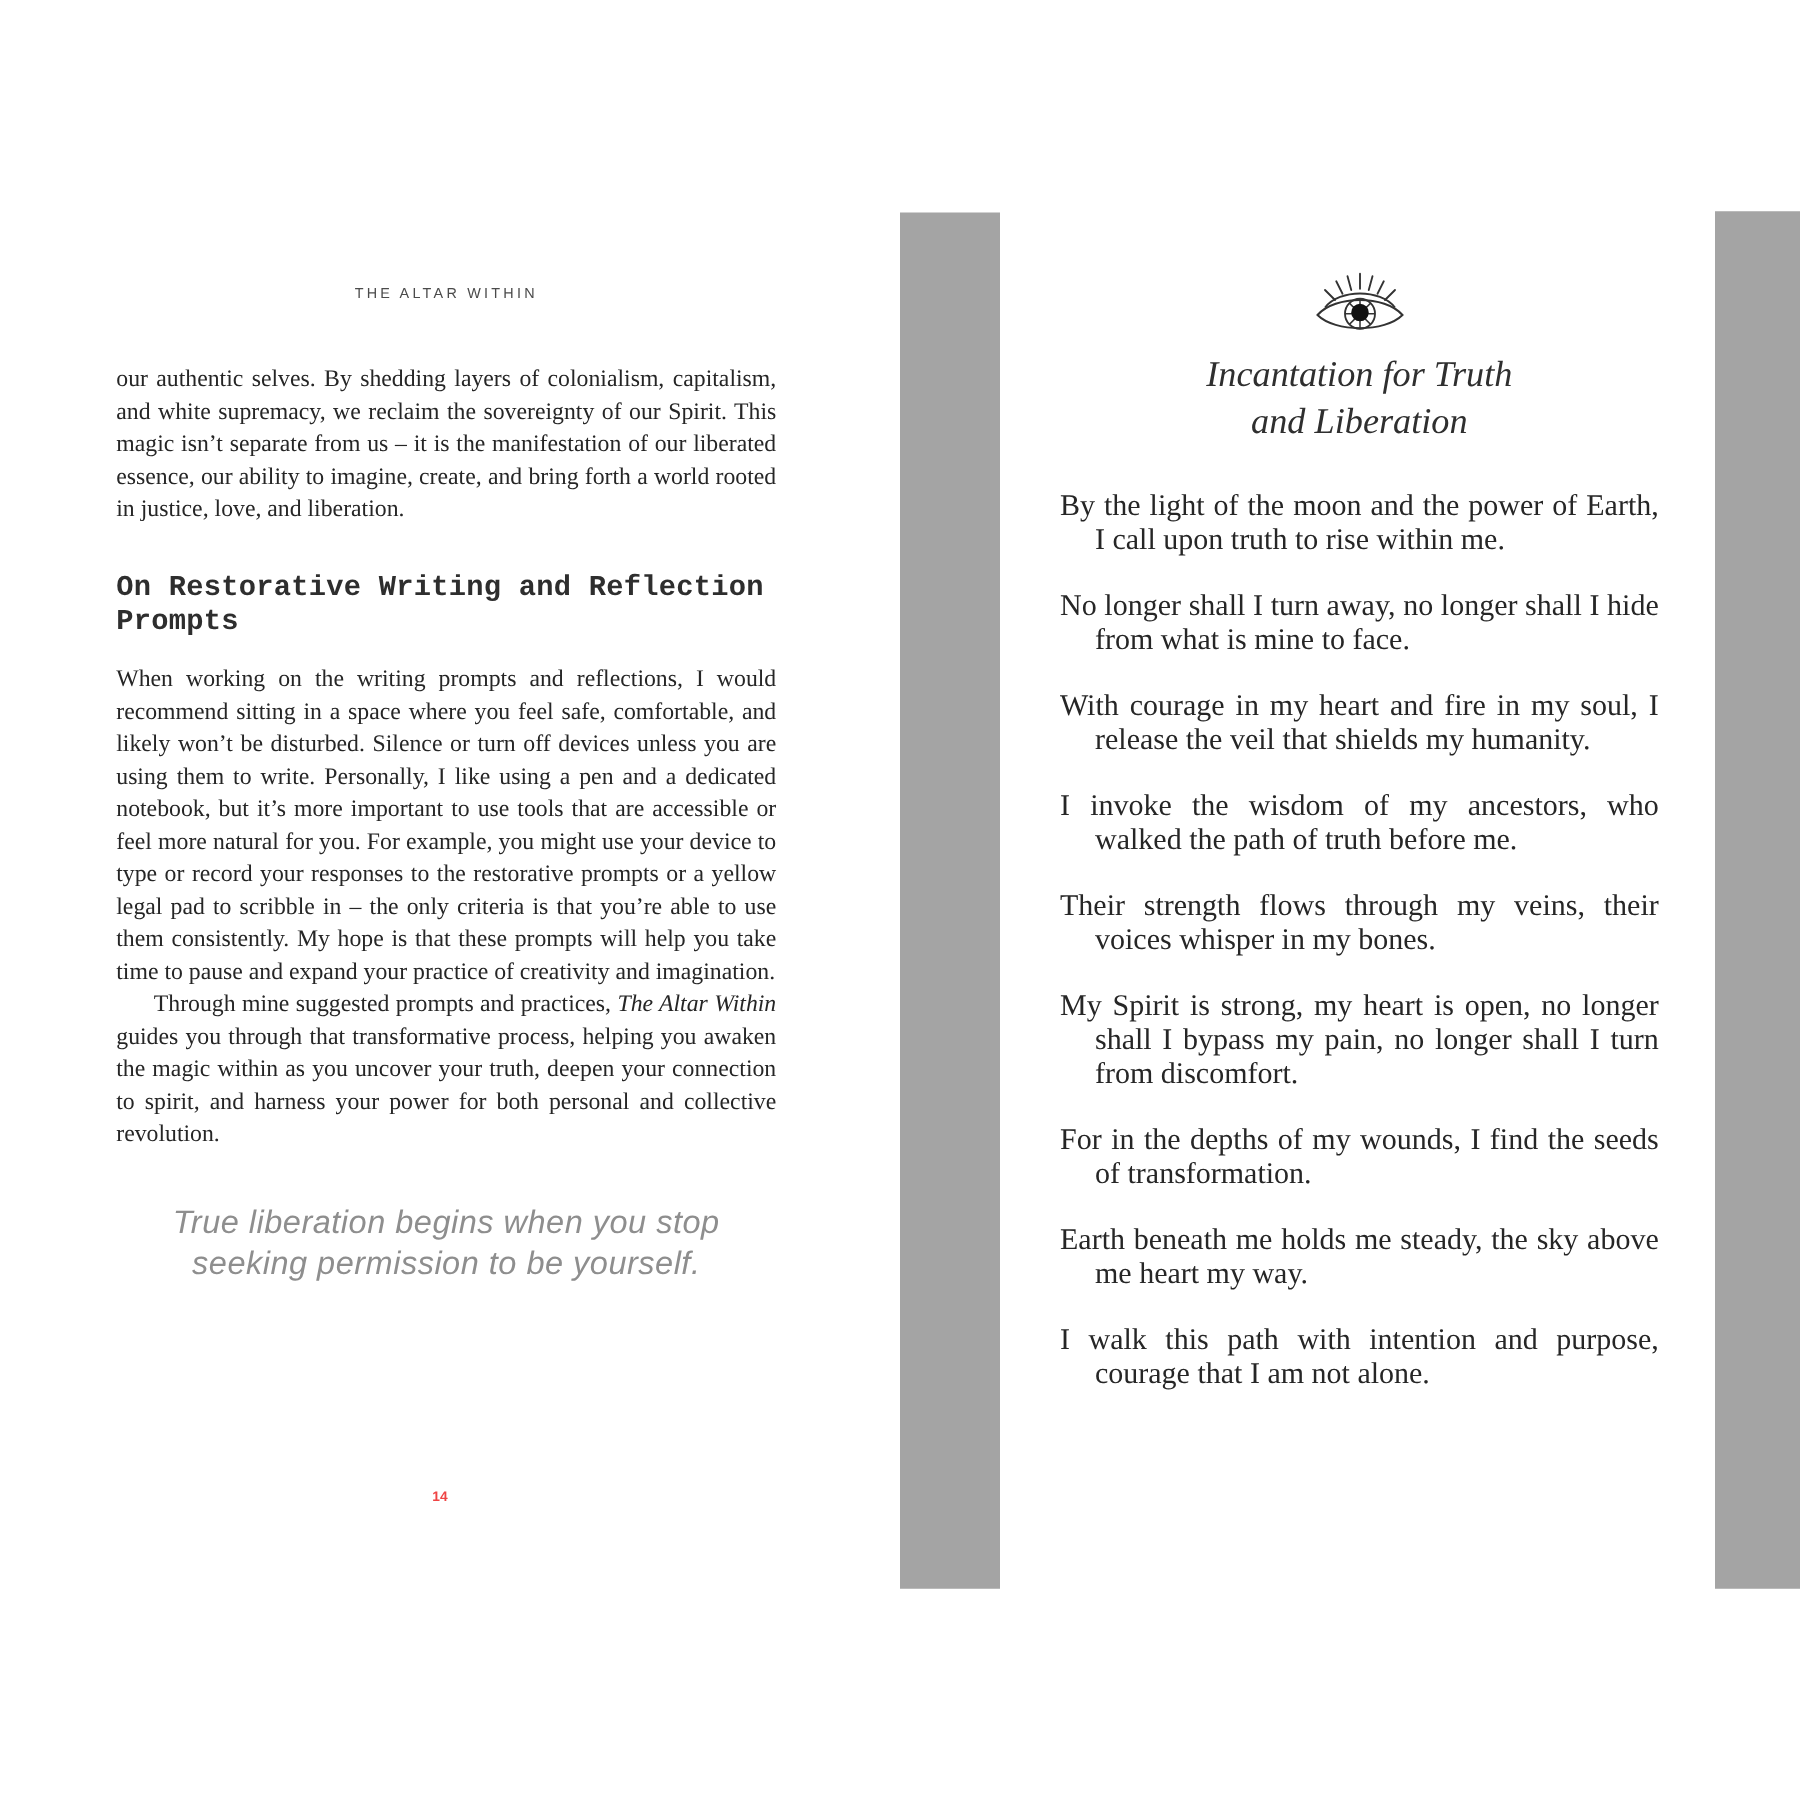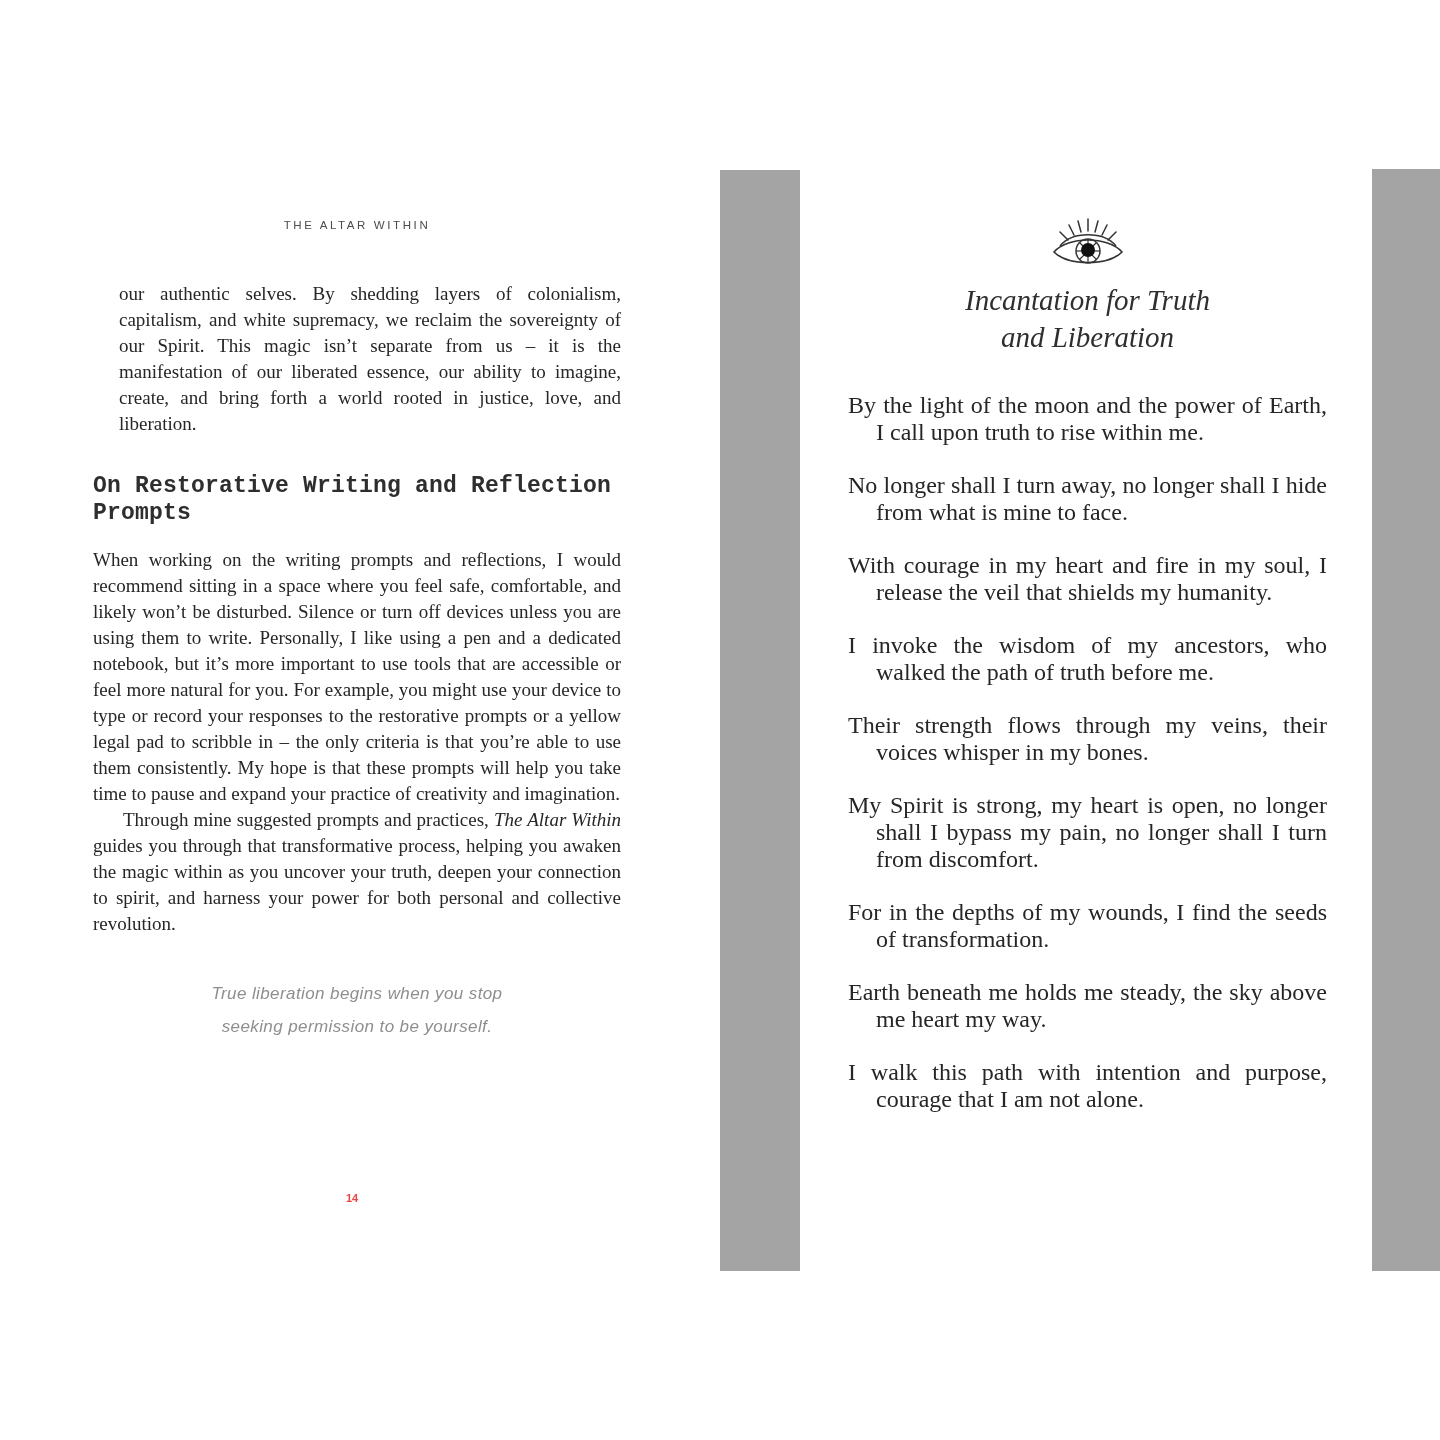--- a/index.html
+++ b/index.html
@@ -16,60 +16,60 @@
     position: absolute;
     background: #a4a4a4;
   }
   #bar-gutter { left: 720px; top: 170px; width: 80px; height: 1101px; }
   #bar-edge   { left: 1372px; top: 169px; width: 68px; height: 1102px; }
 
   
   .left-col {
     position: absolute;
     left: 93px;
-    top: 219px;
+    top: 229px;
     width: 528px;
   }
   .running-header {
     text-align: center;
     font-family: "Liberation Sans", sans-serif;
     font-size: 11.5px;
     font-weight: 500;
     letter-spacing: 2.6px;
     color: #4b4b4b;
     text-transform: uppercase;
   }
   .body-para {
     font-family: "Liberation Serif", serif;
     font-size: 19px;
     line-height: 26px;
     color: #262626;
     text-align: justify;
     margin: 0;
   }
-  #para-1 { margin-top: 50px; margin-left: 26px; }
+  #para-1 { margin-top: 50px; }
   .section-heading {
     font-family: Liberation Mono, monospace;
     font-size: 23px;
     font-weight: 700;
     letter-spacing: 0.2px;
     color: #2e2e2e;
     margin: 36px 0 0 0;
     line-height: 27px;
   }
   #para-2 { margin-top: 20px; }
   #para-3 { text-indent: 30px; }
   #para-3 .book-title { font-style: italic; }
   .pull-quote {
     margin-top: 40px;
     text-align: center;
     font-family: "Liberation Sans", sans-serif;
     font-style: italic;
     font-weight: 300;
-    font-size: 17px;
+    font-size: 26px;
     line-height: 33px;
     letter-spacing: 0.4px;
     color: #8e8e8e;
   }
   .page-number {
     position: absolute;
     left: 88px;
     top: 1192px;
     width: 528px;
     text-align: center;

